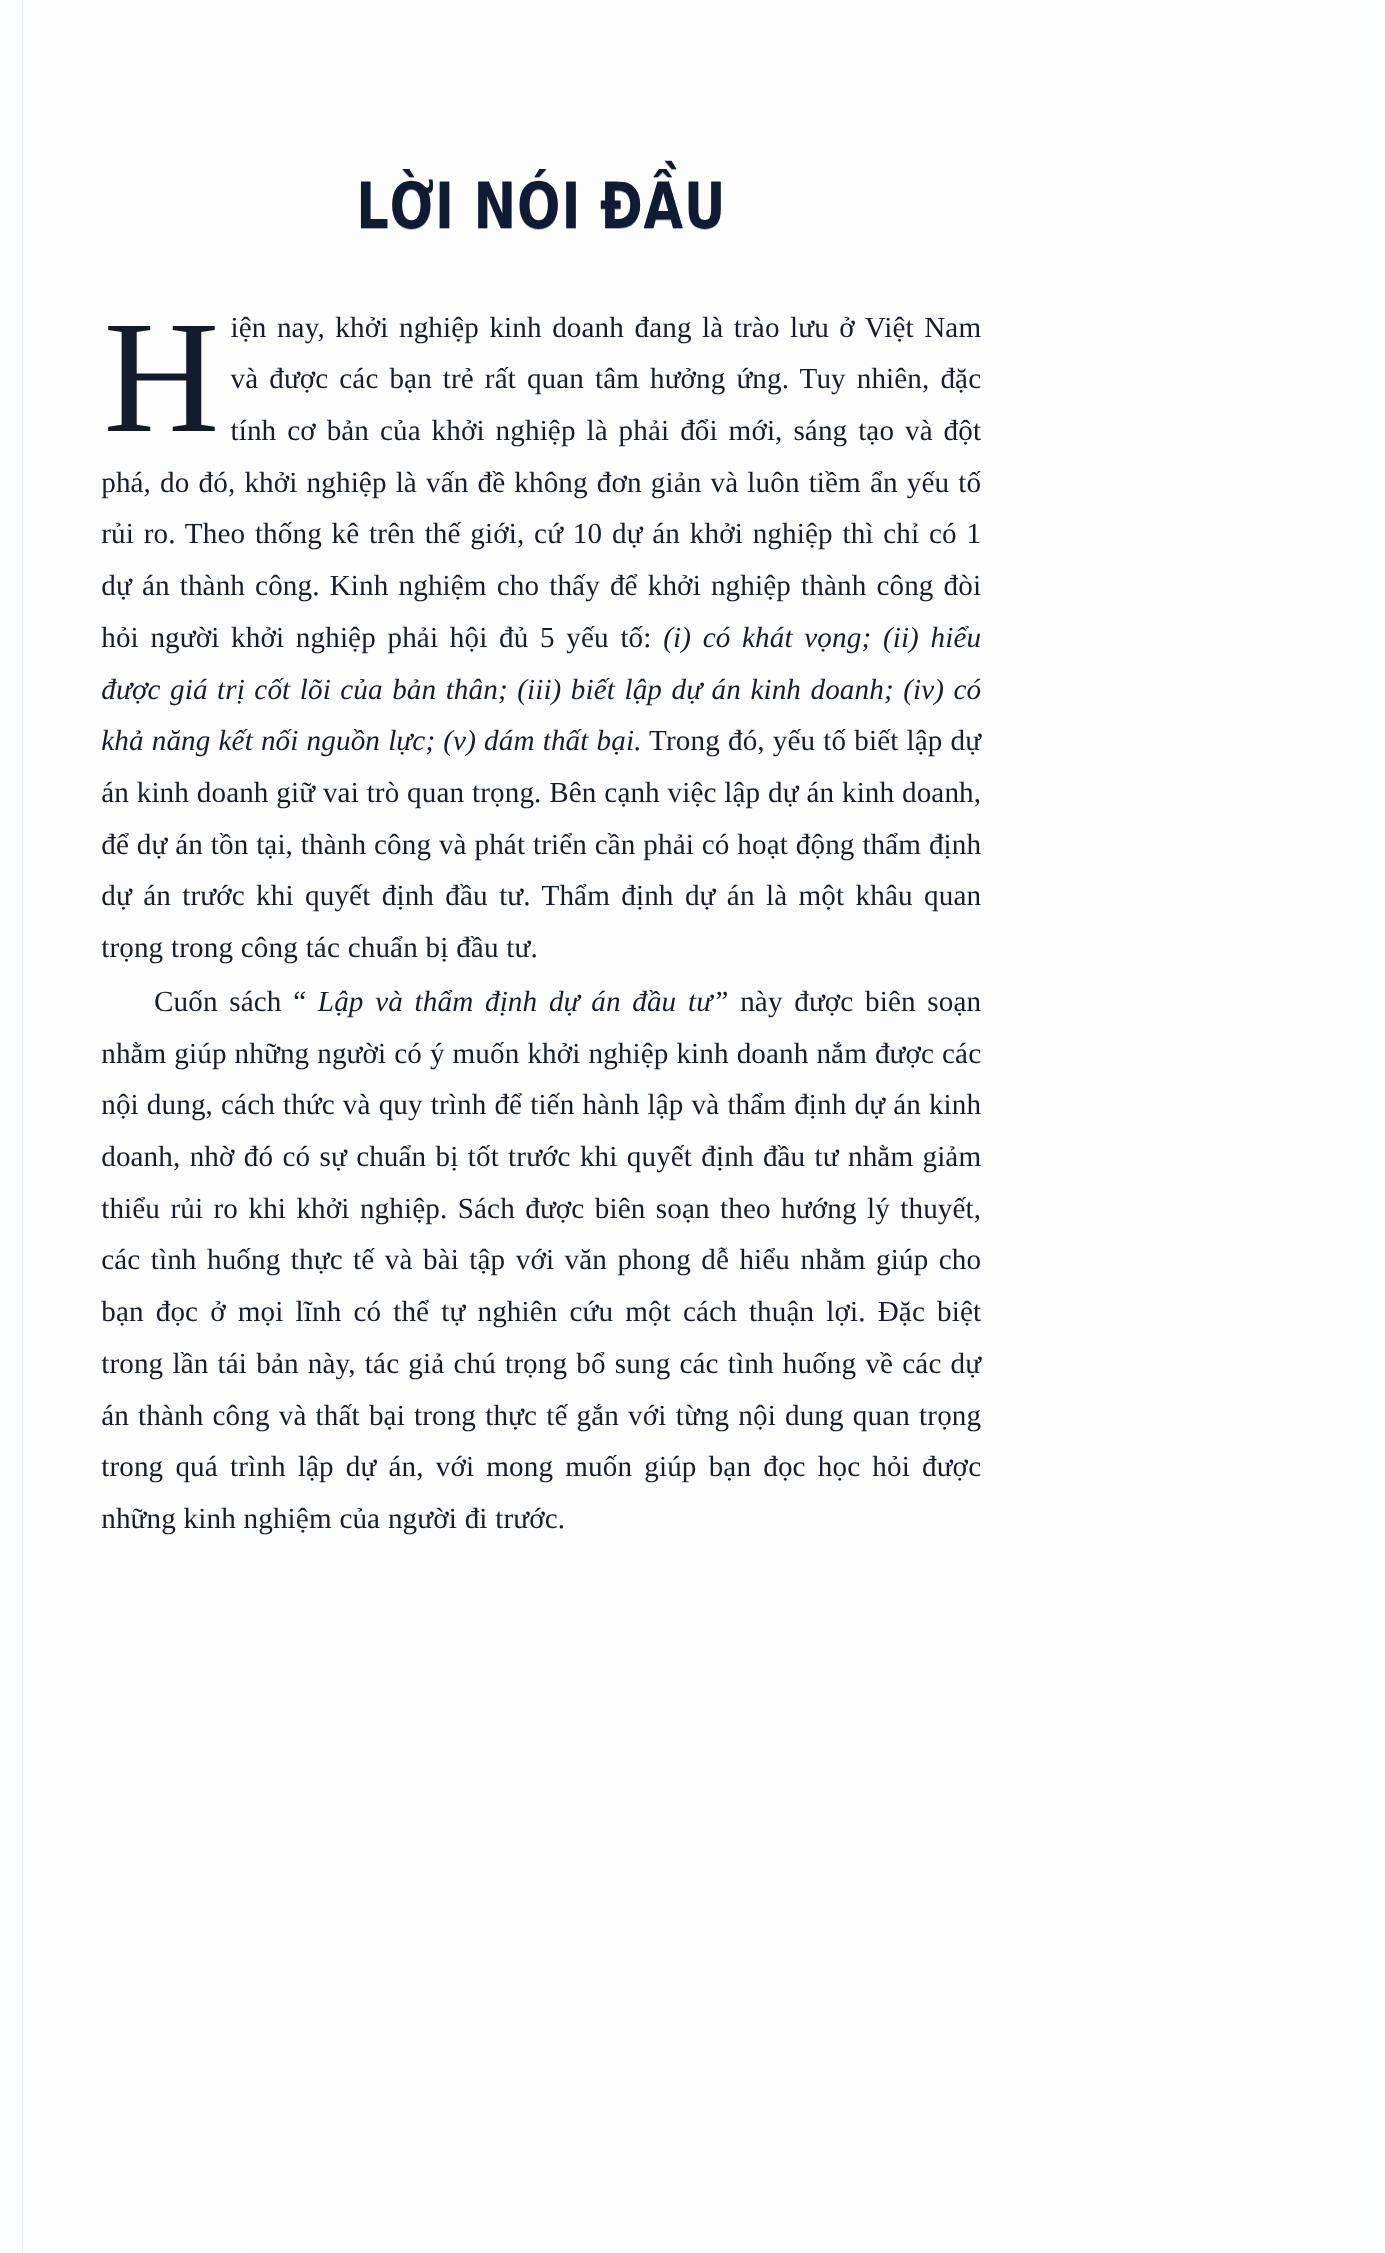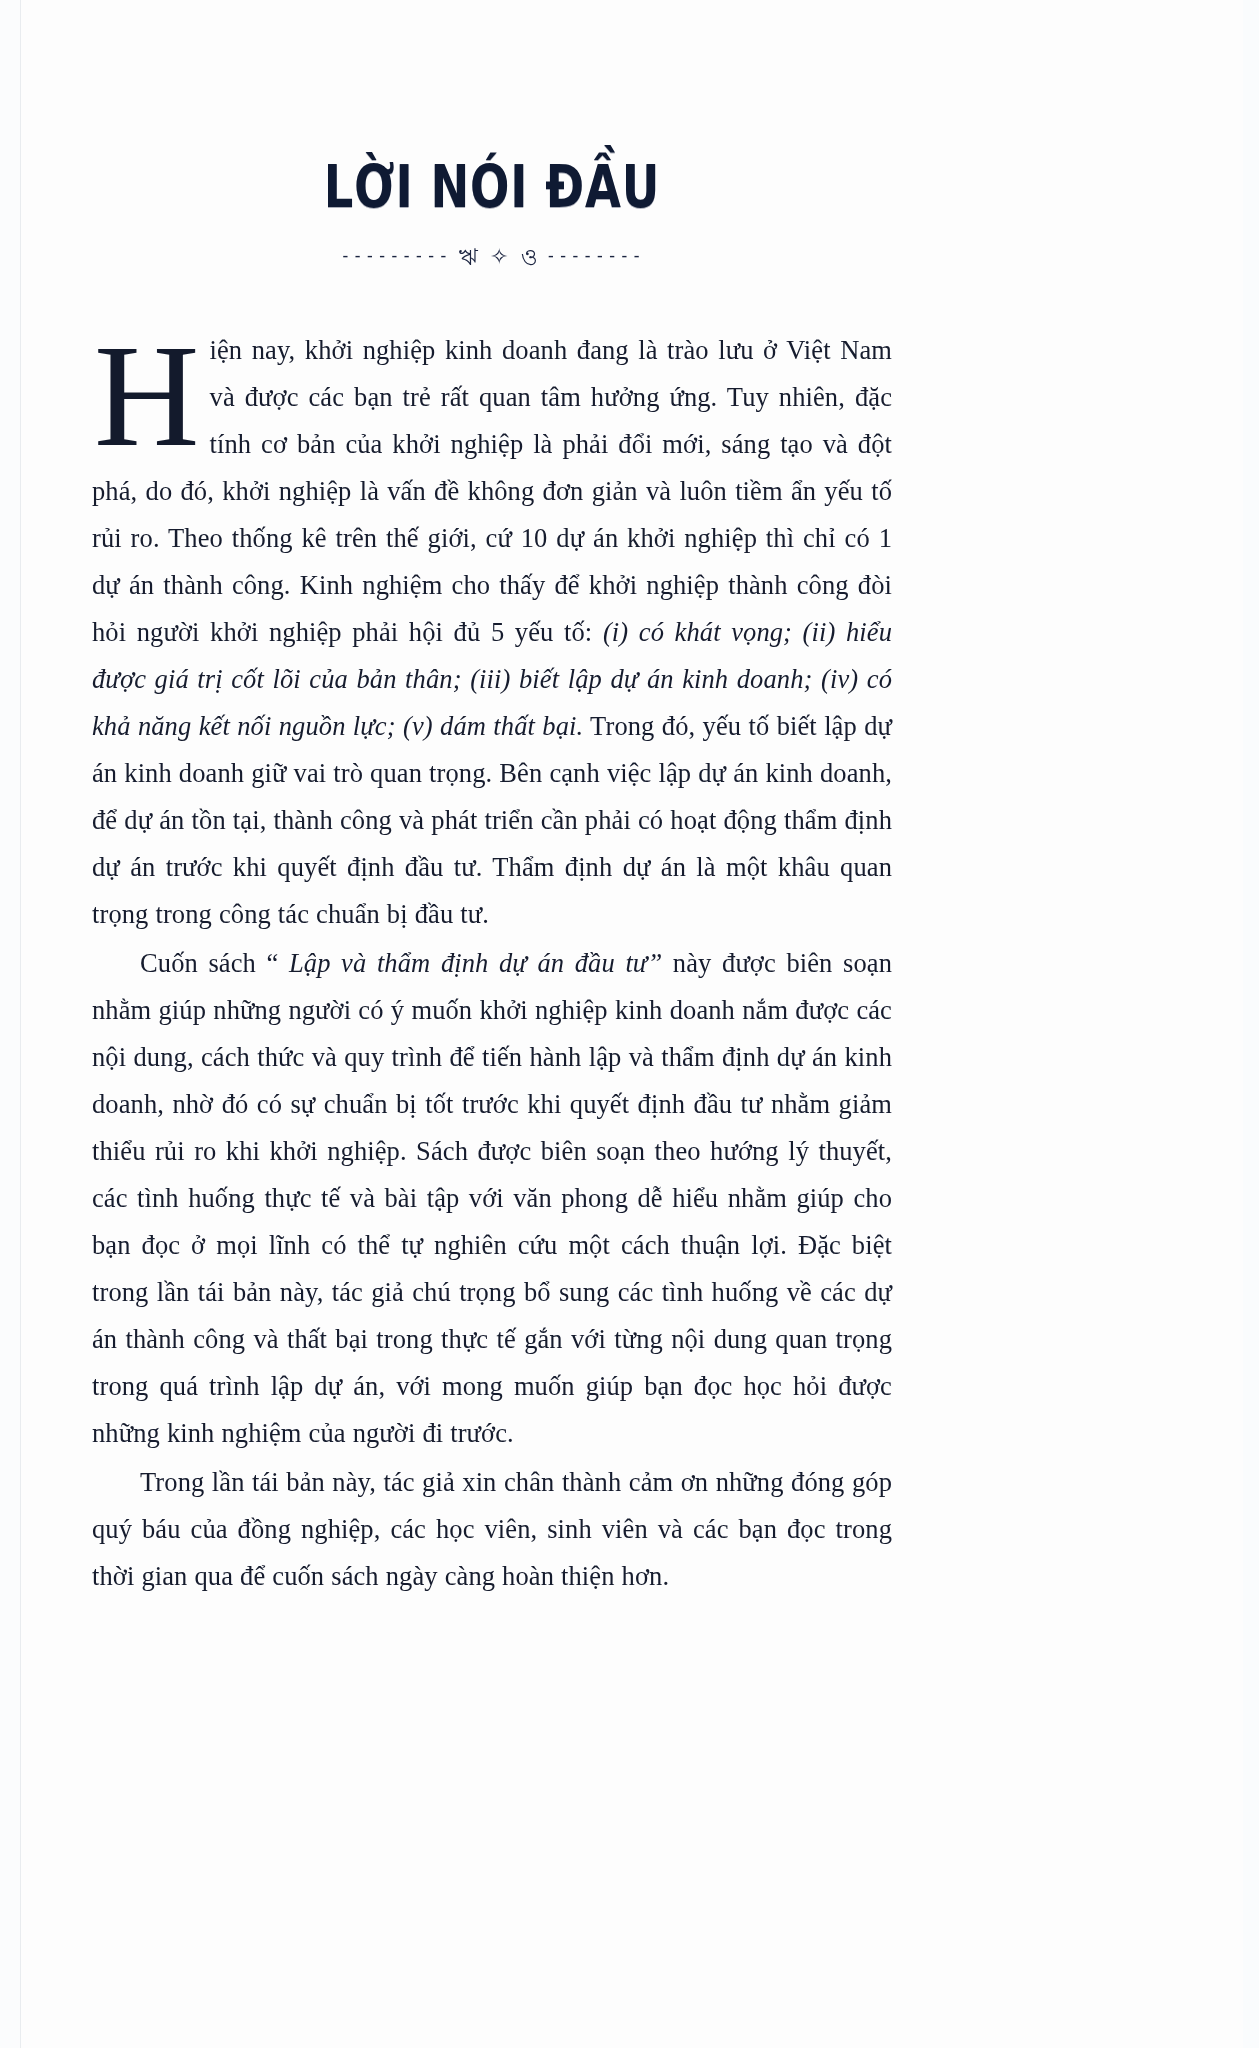--- a/index.html
+++ b/index.html
@@ -149,36 +149,27 @@
 
   <div class="scan-edge-left-2"></div>
   <div class="scan-edge-left"></div>
   <div class="scan-edge-right"></div>
 
   <div class="content">
 
     <div class="title-block">
       <h1 class="doc-title">LỜI NÓI ĐẦU</h1>
 
-      <div class="ornament">
-        <span class="dash-run">---------</span>
-        <span class="orn-glyph">ঋ</span>
-        <span class="orn-star">✧</span>
-        <span class="orn-glyph">ও</span>
-        <span class="dash-run">--------</span>
-      </div>
     </div>
 
     <div class="body-block">
 
       <p class="para">
         <span class="dropcap">H</span><span>iện nay, khởi nghiệp kinh doanh đang là trào lưu ở Việt Nam và được các bạn trẻ rất quan tâm hưởng ứng. Tuy nhiên, đặc tính cơ bản của khởi nghiệp là phải đổi mới, sáng tạo và đột phá, do đó, khởi nghiệp là vấn đề không đơn giản và luôn tiềm ẩn yếu tố rủi ro. Theo thống kê trên thế giới, cứ 10 dự án khởi nghiệp thì chỉ có 1 dự án thành công. Kinh nghiệm cho thấy để khởi nghiệp thành công đòi hỏi người khởi nghiệp phải hội đủ 5 yếu tố: </span><em>(i) có khát vọng; (ii) hiểu được giá trị cốt lõi của bản thân; (iii) biết lập dự án kinh doanh; (iv) có khả năng kết nối nguồn lực; (v) dám thất bại.</em><span> Trong đó, yếu tố biết lập dự án kinh doanh giữ vai trò quan trọng. Bên cạnh việc lập dự án kinh doanh, để dự án tồn tại, thành công và phát triển cần phải có hoạt động thẩm định dự án trước khi quyết định đầu tư. Thẩm định dự án là một khâu quan trọng trong công tác chuẩn bị đầu tư.</span>
       </p>
 
       <p class="para indent"><span>Cuốn sách “ </span><em class="booktitle">Lập và thẩm định dự án đầu tư”</em><span> này được biên soạn nhằm giúp những người có ý muốn khởi nghiệp kinh doanh nắm được các nội dung, cách thức và quy trình để tiến hành lập và thẩm định dự án kinh doanh, nhờ đó có sự chuẩn bị tốt trước khi quyết định đầu tư nhằm giảm thiểu rủi ro khi khởi nghiệp. Sách được biên soạn theo hướng lý thuyết, các tình huống thực tế và bài tập với văn phong dễ hiểu nhằm giúp cho bạn đọc ở mọi lĩnh có thể tự nghiên cứu một cách thuận lợi. Đặc biệt trong lần tái bản này, tác giả chú trọng bổ sung các tình huống về các dự án thành công và thất bại trong thực tế gắn với từng nội dung quan trọng trong quá trình lập dự án, với mong muốn giúp bạn đọc học hỏi được những kinh nghiệm của người đi trước.</span>
       </p>
 
-      <p class="para indent"><span>Trong lần tái bản này, tác giả xin chân thành cảm ơn những đóng góp quý báu của đồng nghiệp, các học viên, sinh viên và các bạn đọc trong thời gian qua để cuốn sách ngày càng hoàn thiện hơn.</span>
-      </p>
 
     </div>
   </div>
 </div>
 
 </body></html>

